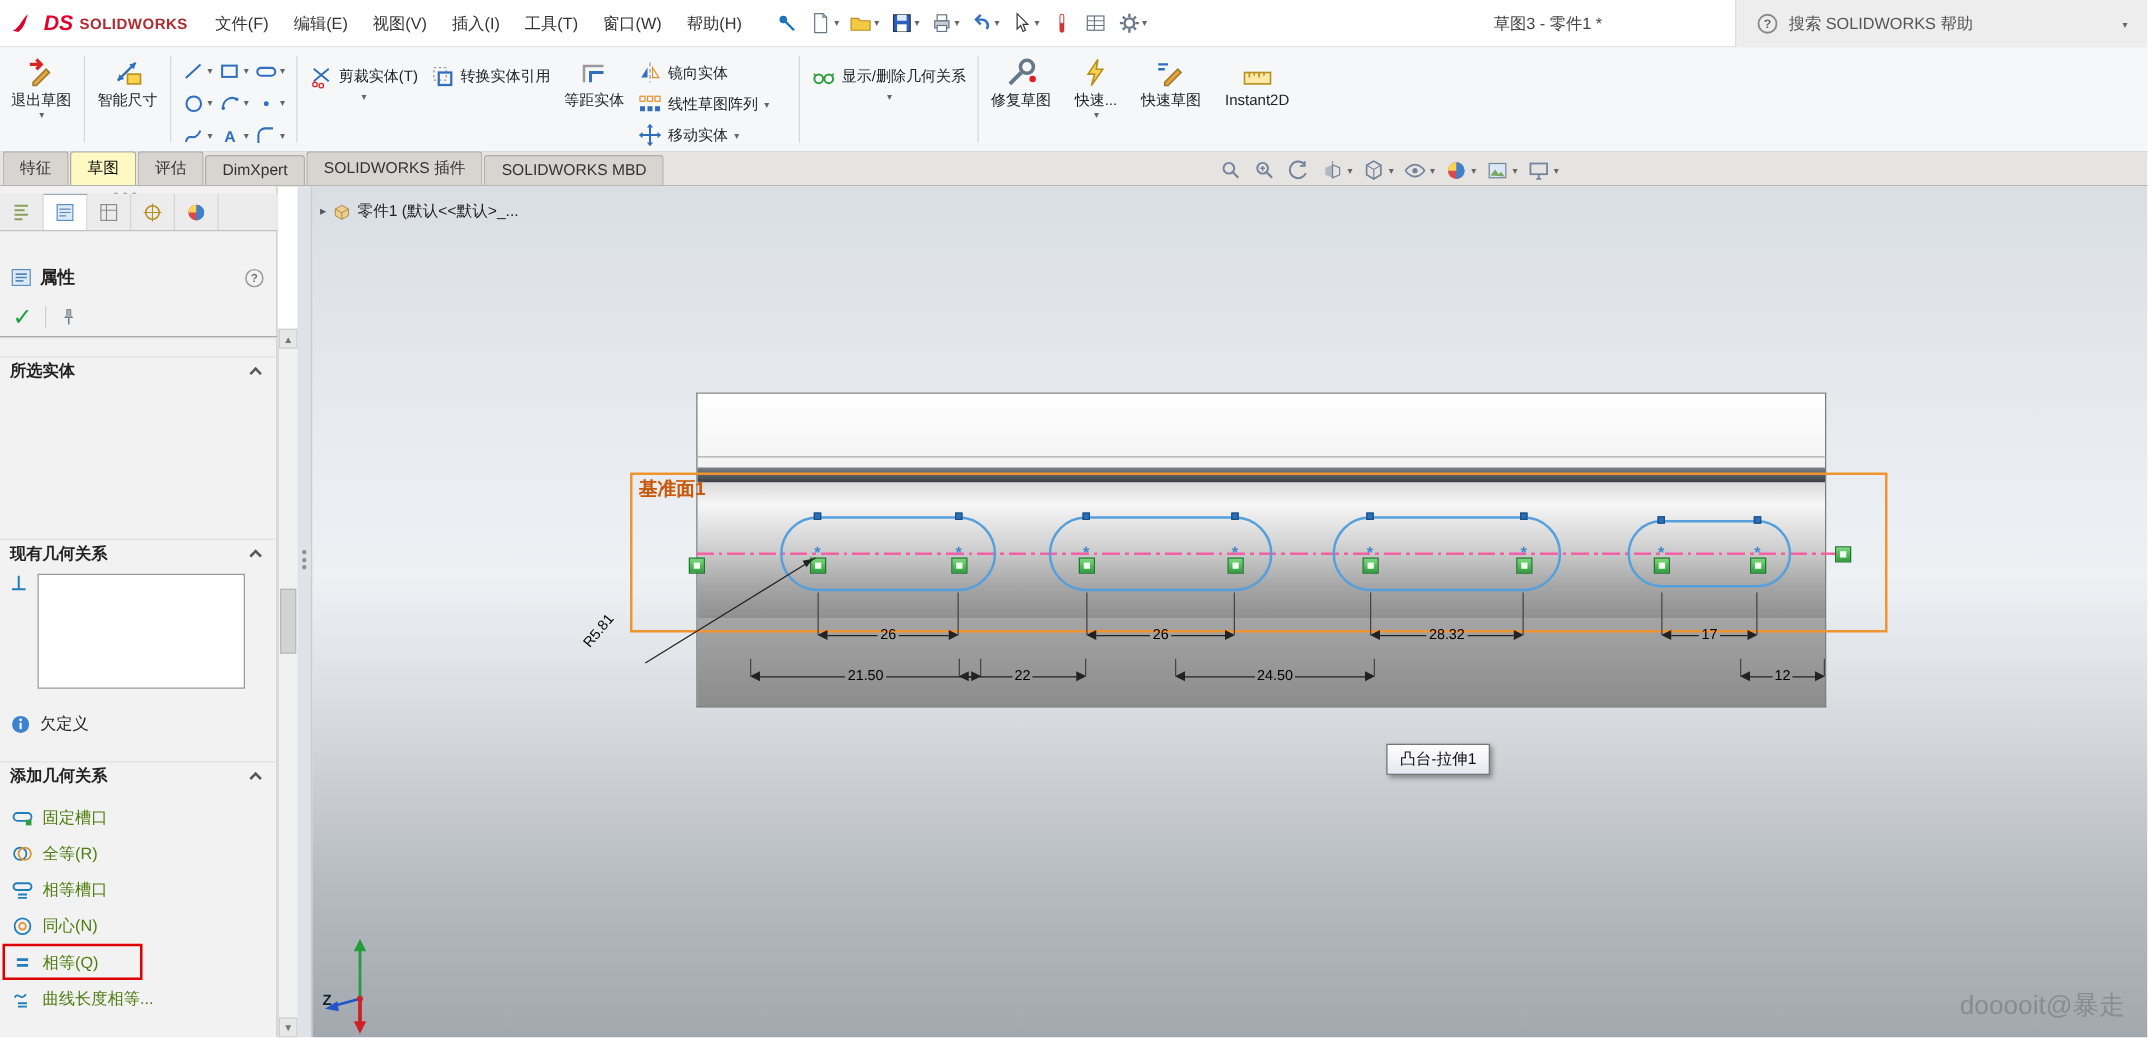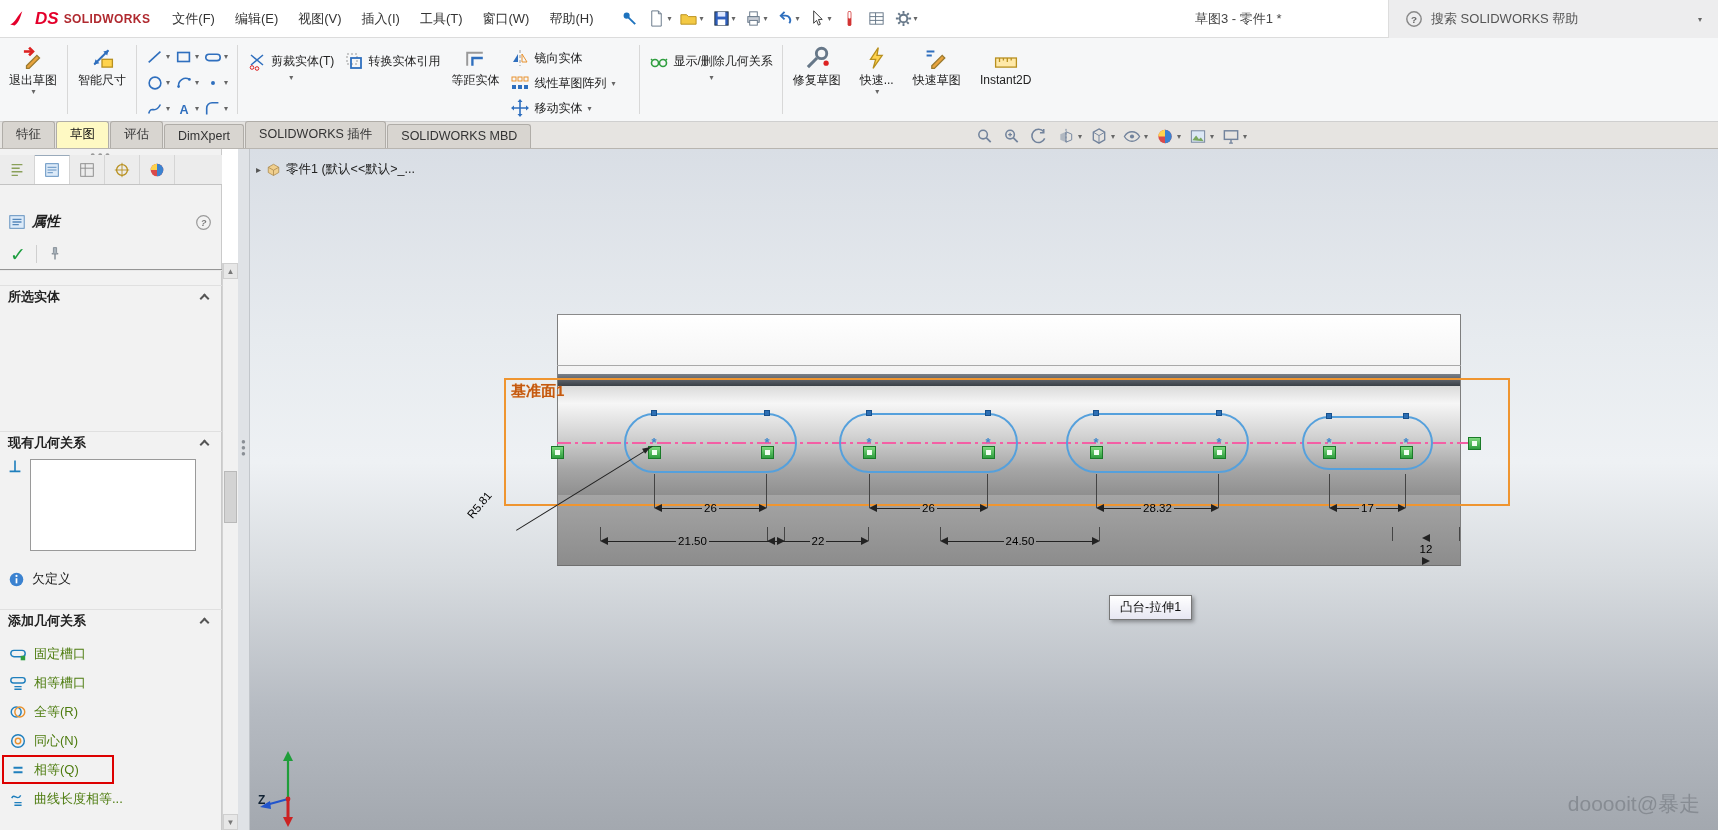--- a/index.html
+++ b/index.html
@@ -53,21 +53,21 @@
   .huicon { width:20px; height:19px; display:block; }
 
   
   #left-panel { position:absolute; left:0; top:149px; width:222px; height:681px; background:#f2f2f2;
                 border-right:1px solid #cacaca; }
   .panel-dots { position:absolute; left:90px; top:1px; color:#9a9a9a; font-size:9px; letter-spacing:2px; }
   #pm-tabs { position:absolute; left:0; top:6px; height:30px; display:flex; border-bottom:1px solid #c3c3c3; width:222px; background:#ececec; }
   .pm-tab { width:35px; height:29px; display:flex; align-items:center; justify-content:center; border-right:1px solid #d5d5d5; }
   .pm-tab.active { background:#fff; border-top:1px solid #9ab; }
   .pm-tab svg { width:18px; height:18px; }
-  #pm-title-row { position:absolute; left:0; top:58px; width:222px; height:30px; display:flex; align-items:center; padding:0 8px;font-style:italic; }
+  #pm-title-row { position:absolute; left:0; top:58px; width:222px; height:30px; display:flex; align-items:center; padding:0 8px; }
   #pm-title-icon { width:18px; height:18px; margin-right:6px; }
   #pm-title { font-weight:bold; font-size:14px; color:#222; }
   #pm-help { position:absolute; right:10px; width:17px; height:17px; }
   #pm-actions { position:absolute; left:0; top:90px; width:222px; height:32px; display:flex; align-items:center;
                 gap:10px; padding:0 10px; border-bottom:2px groove #e9e9e9; }
   #pm-ok { color:#1e9e40; font-size:19px; font-weight:bold; line-height:1; }
   .vdiv { width:1px; height:18px; background:#cfcfcf; }
   #pm-pin { width:16px; height:16px; }
   .sec-head { position:absolute; left:0; width:222px; height:22px; display:flex; align-items:center;
               padding:0 8px; font-weight:bold; font-size:13px; color:#222; border-top:1px solid #e0e0e0; }
@@ -590,31 +590,31 @@
   <div id="relation-list">
       <div class="rel-row">
         <span class="ricon"><svg viewBox="0 0 20 20" width="100%" height="100%" xmlns="http://www.w3.org/2000/svg">
             <rect x="2" y="6" width="16" height="7" rx="3.5" fill="none" stroke="#1f7fbd" stroke-width="1.6"></rect>
             <rect x="13" y="12" width="5" height="5" fill="#2f9e3f"></rect>
           </svg></span>
         <span>固定槽口</span>
       </div>
       <div class="rel-row">
         <span class="ricon"><svg viewBox="0 0 20 20" width="100%" height="100%" xmlns="http://www.w3.org/2000/svg">
+            <circle cx="8" cy="10" r="5.5" fill="none" stroke="#1f7fbd" stroke-width="1.6"></circle>
+            <circle cx="12" cy="10" r="5.5" fill="none" stroke="#e8922f" stroke-width="1.6"></circle>
+          </svg></span>
+        <span>全等(R)</span>
+      </div>
+      <div class="rel-row">
+        <span class="ricon"><svg viewBox="0 0 20 20" width="100%" height="100%" xmlns="http://www.w3.org/2000/svg">
             <rect x="2" y="4" width="16" height="6" rx="3" fill="none" stroke="#1f7fbd" stroke-width="1.6"></rect>
             <path d="M6 14h8M6 17h8" stroke="#1f7fbd" stroke-width="1.6"></path>
           </svg></span>
         <span>相等槽口</span>
-      </div>
-      <div class="rel-row">
-        <span class="ricon"><svg viewBox="0 0 20 20" width="100%" height="100%" xmlns="http://www.w3.org/2000/svg">
-            <circle cx="8" cy="10" r="5.5" fill="none" stroke="#1f7fbd" stroke-width="1.6"></circle>
-            <circle cx="12" cy="10" r="5.5" fill="none" stroke="#e8922f" stroke-width="1.6"></circle>
-          </svg></span>
-        <span>全等(R)</span>
       </div>
       <div class="rel-row">
         <span class="ricon"><svg viewBox="0 0 20 20" width="100%" height="100%" xmlns="http://www.w3.org/2000/svg">
             <circle cx="10" cy="10" r="7" fill="none" stroke="#1f7fbd" stroke-width="1.6"></circle>
             <circle cx="10" cy="10" r="3" fill="none" stroke="#e8922f" stroke-width="1.6"></circle>
           </svg></span>
         <span>同心(N)</span>
       </div>
       <div class="rel-row hl">
         <span class="ricon"><svg viewBox="0 0 20 20" width="100%" height="100%" xmlns="http://www.w3.org/2000/svg">
@@ -768,21 +768,21 @@
       </div>
       <div class="dim" style="left: 690px; top: 385px; width: 160px;">
         <span class="tick" style="left: 0px; height: 14px;"></span>
         <span class="tick" style="right: 0px; height: 14px;"></span>
         <span class="al"></span>
         <span class="seg"></span>
         <span class="dlab">24.50</span>
         <span class="seg"></span>
         <span class="ar"></span>
       </div>
-      <div class="dim" style="left: 1142px; top: 385px; width: 68px; flex-direction: column;">
+      <div class="dim" style="left: 1142px; top: 385px; width: 68px;">
         <span class="tick" style="left: 0px; height: 14px;"></span>
         <span class="tick" style="right: 0px; height: 14px;"></span>
         <span class="al"></span>
         <span class="seg"></span>
         <span class="dlab">12</span>
         <span class="seg"></span>
         <span class="ar"></span>
       </div>
     </div>
 

